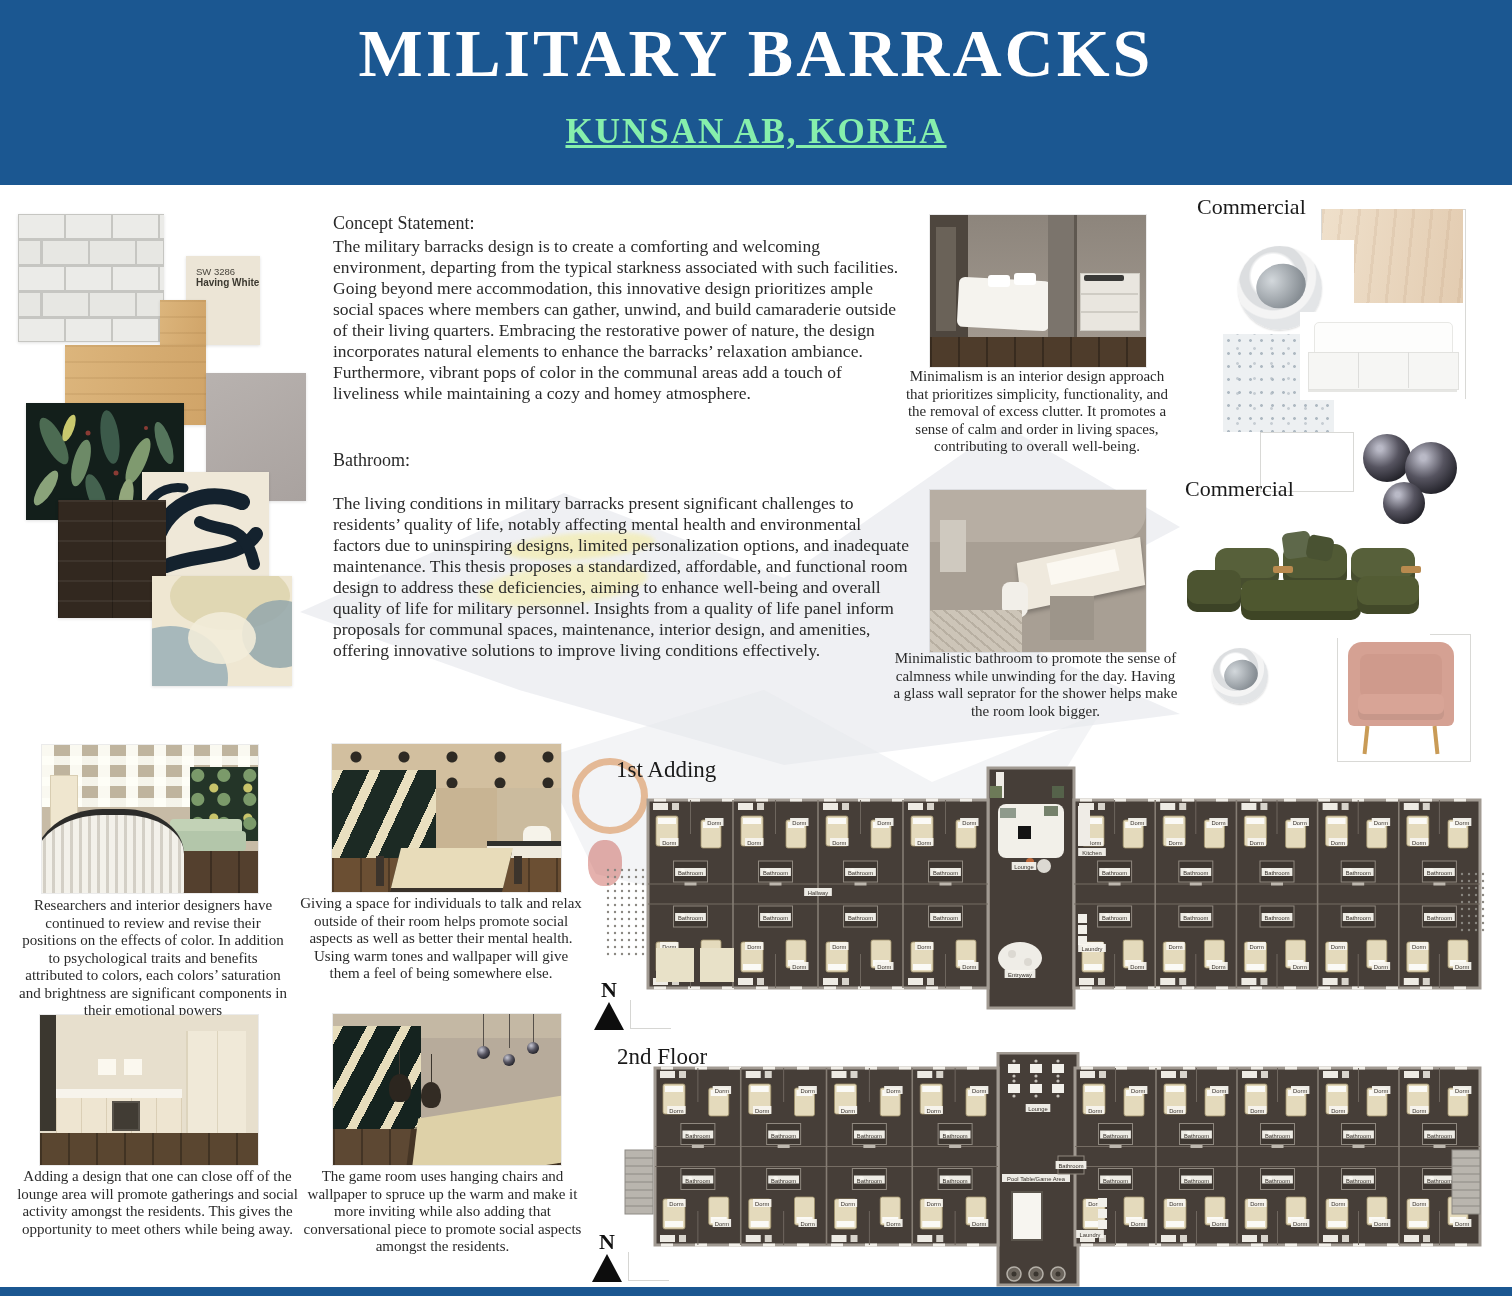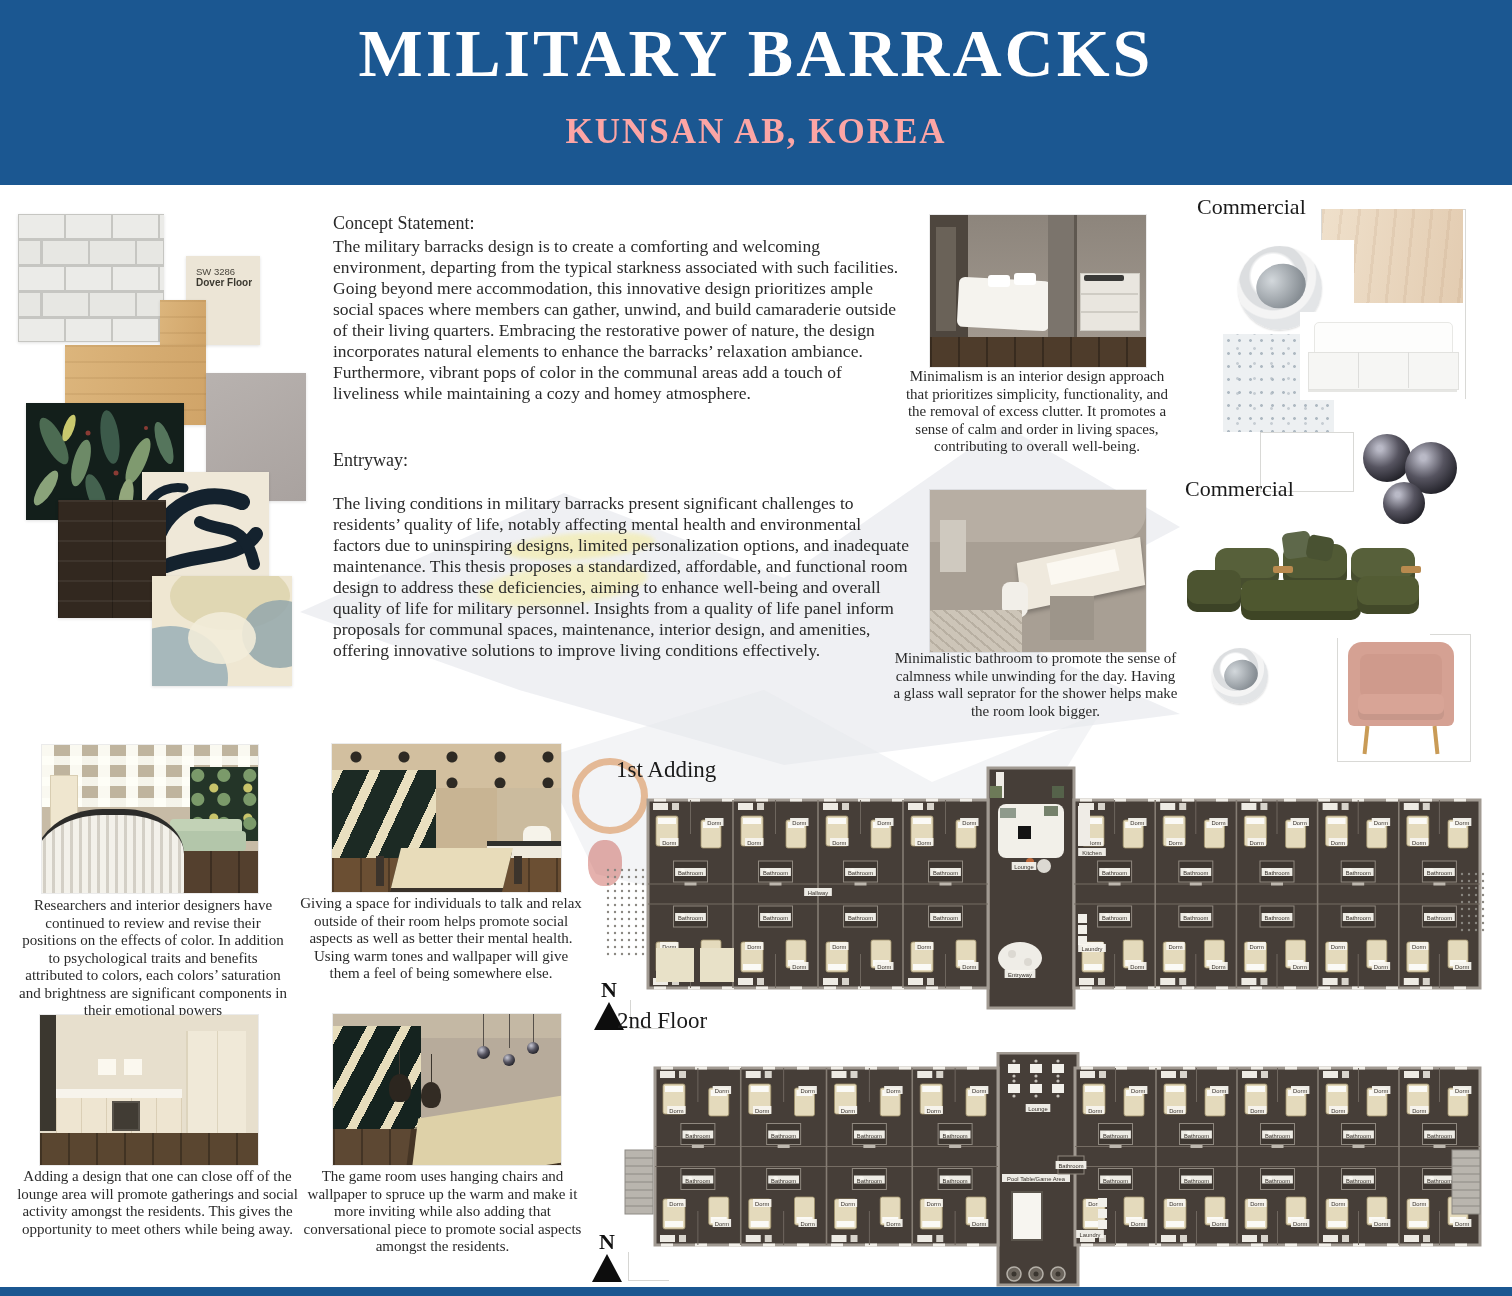--- a/index.html
+++ b/index.html
@@ -3,22 +3,22 @@
 <meta charset="utf-8">
 <style>
   html,body{margin:0;padding:0;background:#fff;}
   .board{position:relative;width:1512px;height:1296px;background:#fff;overflow:hidden;
          font-family:"Liberation Serif", serif;color:#2a2a2a;padding-left:18px;}
   .abs{position:absolute;}
   
   .header{position:absolute;left:0;top:0;width:1512px;height:185px;background:#1b5791;}
   .title{position:absolute;left:0;top:14px;width:100%;text-align:center;color:#fff;
          font-size:68px;font-weight:bold;letter-spacing:3px;}
-  .subtitle{position:absolute;left:0;top:112px;width:100%;text-align:center;color:#fca5a5;
-         font-size:35px;font-weight:bold;letter-spacing:2px;}
+  .subtitle{position:absolute;left:0;top:112px;width:100%;text-align:center;color:#86efac;
+         font-size:35px;font-weight:bold;letter-spacing:2px;text-decoration:underline;}
   .footbar{position:absolute;left:0;bottom:0;width:1512px;height:9px;background:#1b5791;}
   
   .wm{z-index:0;}
   .wm1{left:300px;top:425px;width:880px;height:340px;background:#e2e4e9;opacity:.55;
        clip-path:polygon(0 55%,30% 20%,55% 45%,80% 0,100% 30%,78% 60%,100% 85%,55% 100%,25% 78%);}
   .wm2{left:540px;top:690px;width:560px;height:230px;background:#e8eaee;opacity:.5;
        clip-path:polygon(0 30%,40% 0,70% 40%,100% 10%,85% 70%,45% 100%,10% 80%);}
   .wm-y1{left:505px;top:533px;width:150px;height:26px;background:#f4ecA0;background:#f4eca0;
          opacity:.6;border-radius:50%;transform:rotate(-4deg);filter:blur(2px);}
   .wm-y2{left:478px;top:565px;width:170px;height:40px;background:#f6efad;opacity:.6;
@@ -111,21 +111,21 @@
         <rect x="119" y="27" width="26" height="23"></rect>
       <rect x="1" y="79" width="21" height="23"></rect>
         <rect x="25" y="79" width="45" height="23"></rect>
         <rect x="72" y="79" width="45" height="23"></rect>
         <rect x="119" y="79" width="26" height="23"></rect>
     </g>
   </svg>
 
   <div class="abs swatch paintchip" style="left:186px;top:256px;width:74px;height:89px">
     <span class="code">SW 3286</span>
-    <span class="name">Dover Floor</span>
+    <span class="name">Having White</span>
   </div>
 
   <div class="abs swatch oak" style="left:160px;top:300px;width:46px;height:46px"></div>
   <div class="abs swatch oak" style="left:65px;top:345px;width:141px;height:80px"></div>
   <div class="abs swatch plaster" style="left:206px;top:373px;width:100px;height:128px"></div>
 
   <svg class="abs swatch" style="left:26px;top:403px" width="158" height="117">
     <rect width="158" height="117" fill="#131f1b"></rect>
     <g>
       <ellipse cx="28" cy="38" rx="9" ry="26" fill="#4c6b52" transform="rotate(-28 28 38)"></ellipse>
@@ -160,21 +160,21 @@
     <ellipse cx="78" cy="20" rx="60" ry="34" fill="#ddd3ae" opacity="0.85"></ellipse>
     <ellipse cx="128" cy="58" rx="38" ry="34" fill="#93a7ab" opacity="0.85"></ellipse>
     <ellipse cx="70" cy="62" rx="34" ry="26" fill="#f2ecd9" opacity="0.9"></ellipse>
   </svg>
 
   <div class="abs bodytext" style="left:333px;top:213px;width:578px">
     <div class="blockhead">Concept Statement:</div>
     <div>The military barracks design is to create a comforting and welcoming environment, departing from the typical starkness associated with such facilities. Going beyond mere accommodation, this innovative design prioritizes ample social spaces where members can gather, unwind, and build camaraderie outside of their living quarters. Embracing the restorative power of nature, the design incorporates natural elements to enhance the barracks’ relaxation ambiance. Furthermore, vibrant pops of color in the communal areas add a touch of liveliness while maintaining a cozy and homey atmosphere.</div>
   </div>
   <div class="abs bodytext" style="left:333px;top:450px;width:578px">
-    <div class="blockhead">Entryway:</div>
+    <div class="blockhead">Bathroom:</div>
     <div style="margin-top:22px">The living conditions in military barracks present significant challenges to residents’ quality of life, notably affecting mental health and environmental factors due to uninspiring designs, limited personalization options, and inadequate maintenance. This thesis proposes a standardized, affordable, and functional room design to address these deficiencies, aiming to enhance well-being and overall quality of life for military personnel. Insights from a quality of life panel inform proposals for communal spaces, maintenance, interior design, and amenities, offering innovative solutions to improve living conditions effectively.</div>
   </div>
 
   <div class="render" style="left:930px;top:215px;width:216px;height:152px;background:linear-gradient(#8d857c,#a69d93)">
     <div style="left:0;top:0;width:38px;height:152px;background:#4e463e"></div>
     <div style="left:6px;top:12px;width:20px;height:104px;background:#6a6258"></div>
     <div style="left:28px;top:64px;width:92px;height:50px;background:#f5f3ee;border-radius:6px;transform:rotate(3deg)"></div>
     <div style="left:58px;top:60px;width:22px;height:12px;background:#ffffff;border-radius:3px"></div>
     <div style="left:84px;top:58px;width:22px;height:12px;background:#ffffff;border-radius:3px"></div>
     <div style="left:118px;top:0;width:26px;height:152px;background:#7b746c;border-right:3px solid #5f5850"></div>
@@ -744,21 +744,21 @@
       <text x="492" y="185" font-size="5.8" text-anchor="middle" fill="#36302a" font-family="Liberation Sans, sans-serif">Laundry</text>
       <rect x="404.6" y="204" width="30.8" height="8" fill="#f7f4ee" opacity="0.95"></rect>
       <text x="420" y="211" font-size="5.8" text-anchor="middle" fill="#36302a" font-family="Liberation Sans, sans-serif">Entryway</text>
     </svg>
   <div class="north" style="left:592px;top:980px">
     <div class="north-n">N</div>
     <div class="north-tri"></div>
   </div>
   <div class="corner" style="left:630px;top:1000px;width:40px;height:28px"></div>
 
-  <div class="abs floorhead" style="left:617px;top:1008px">2nd Floor</div>
+  <div class="abs floorhead" style="left:617px;top:1044px">2nd Floor</div>
   <svg id="plan2" class="plan" style="left:620px;top:1052px" width="870" height="240" viewBox="0 0 870 240">
       <rect x="378" y="1" width="80" height="232" fill="#463e38" stroke="#a19a92" stroke-width="3"></rect>
       <rect x="35" y="16" width="343" height="177" fill="#463e38" stroke="#a19a92" stroke-width="3"></rect>
       <line x1="41" y1="16" x2="372" y2="16" stroke="#f2efe9" stroke-width="3" stroke-dasharray="12 22"></line>
       <line x1="41" y1="193" x2="372" y2="193" stroke="#f2efe9" stroke-width="3" stroke-dasharray="12 22"></line>
       <line x1="35" y1="94.5" x2="378" y2="94.5" stroke="#756c63" stroke-width="1.2"></line>
       <line x1="35" y1="114.5" x2="378" y2="114.5" stroke="#756c63" stroke-width="1.2"></line>
       <line x1="77.875" y1="16" x2="77.875" y2="50" stroke="#6e665e" stroke-width="1"></line>
       <line x1="77.875" y1="159" x2="77.875" y2="193" stroke="#6e665e" stroke-width="1"></line>
       <rect x="40" y="19" width="15" height="7" fill="#eeebe4"></rect>

